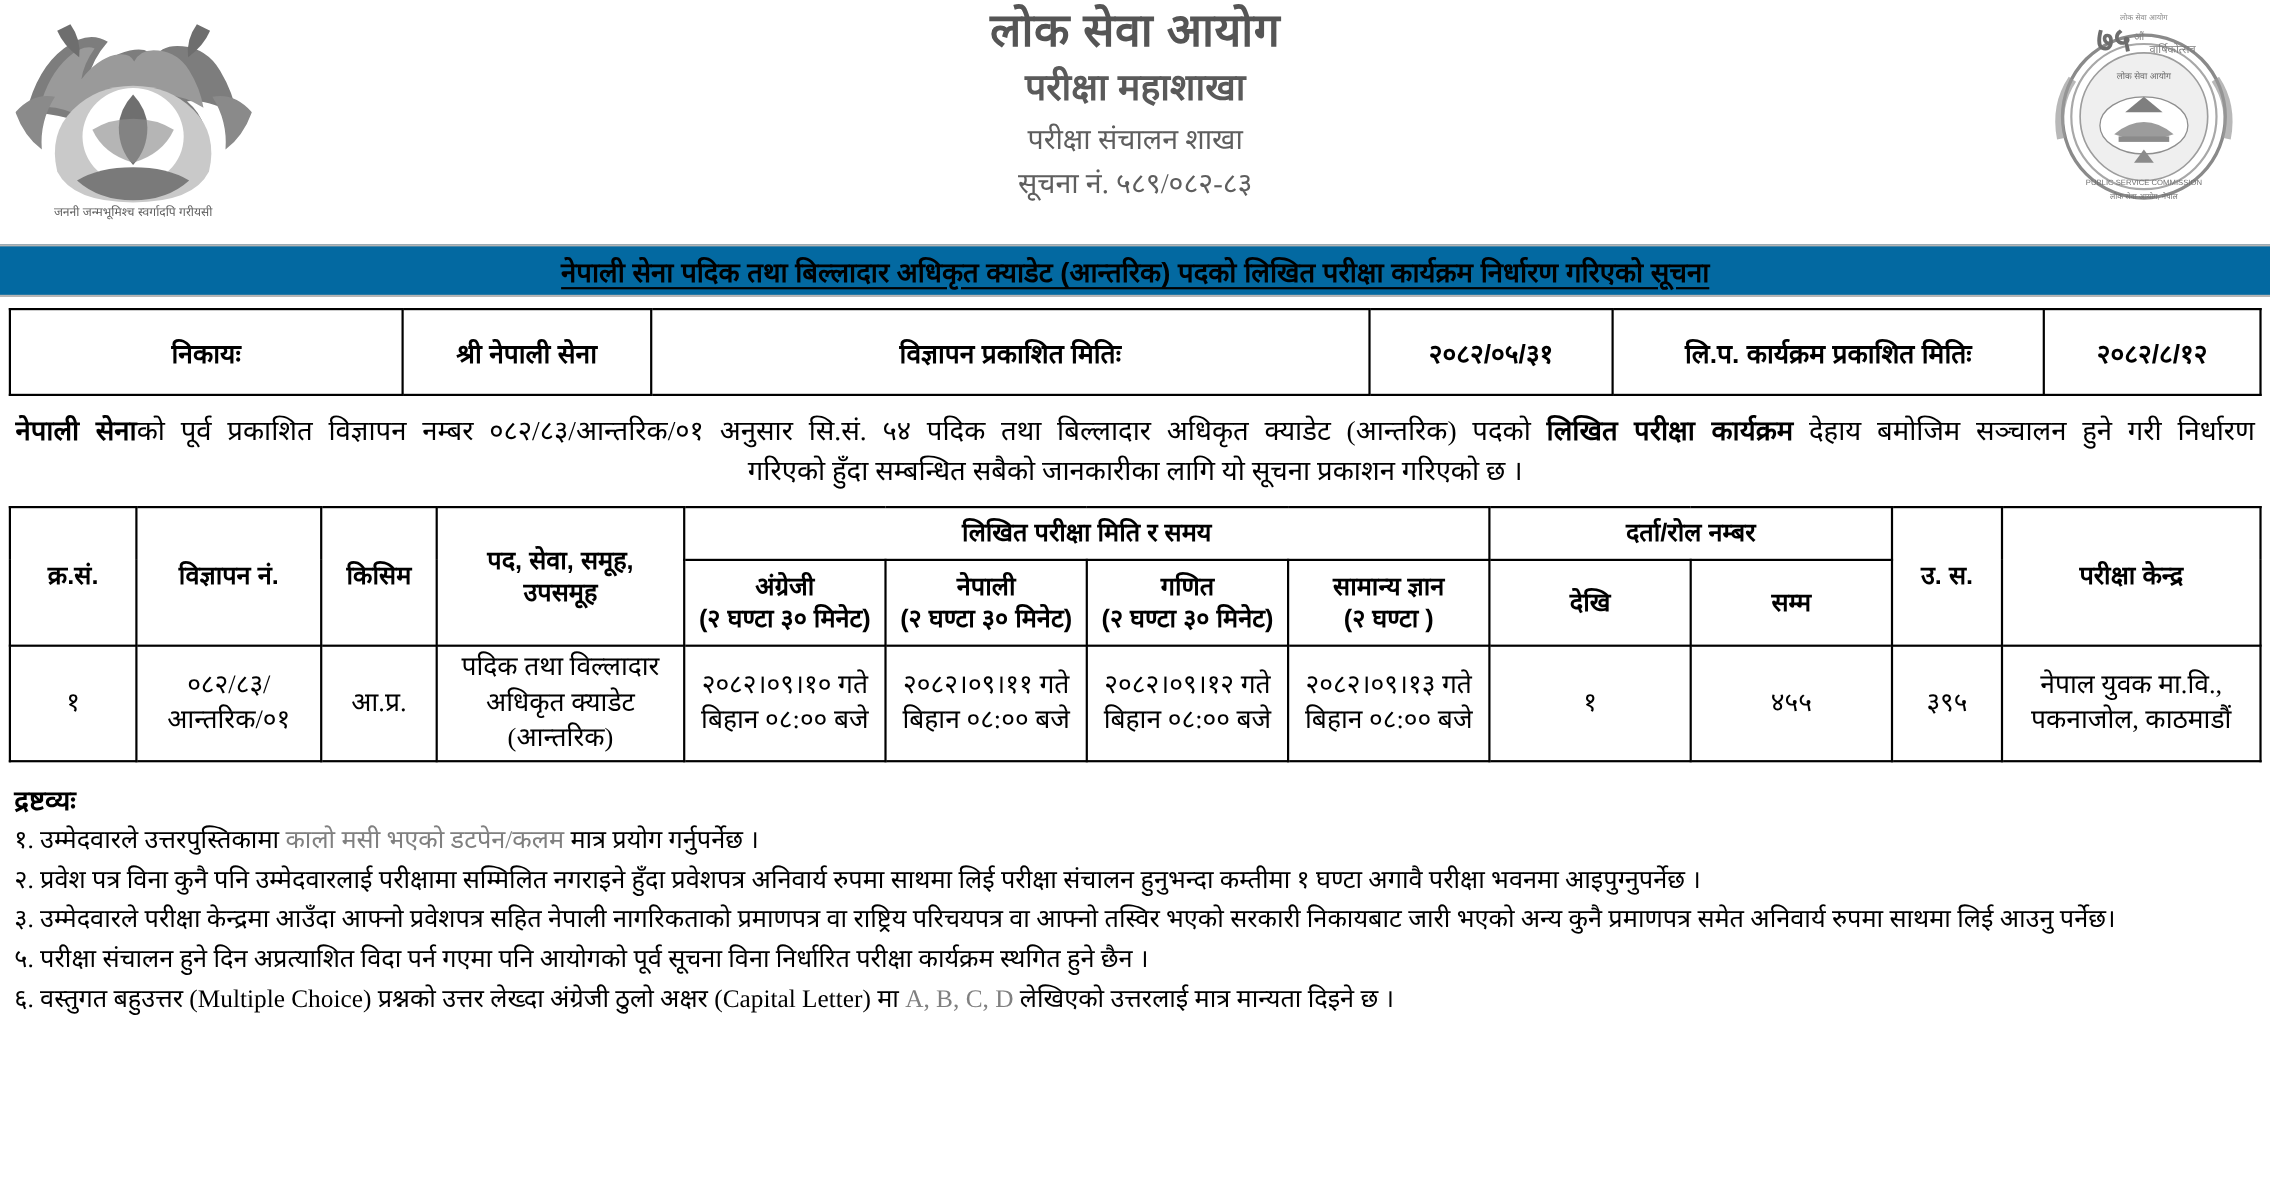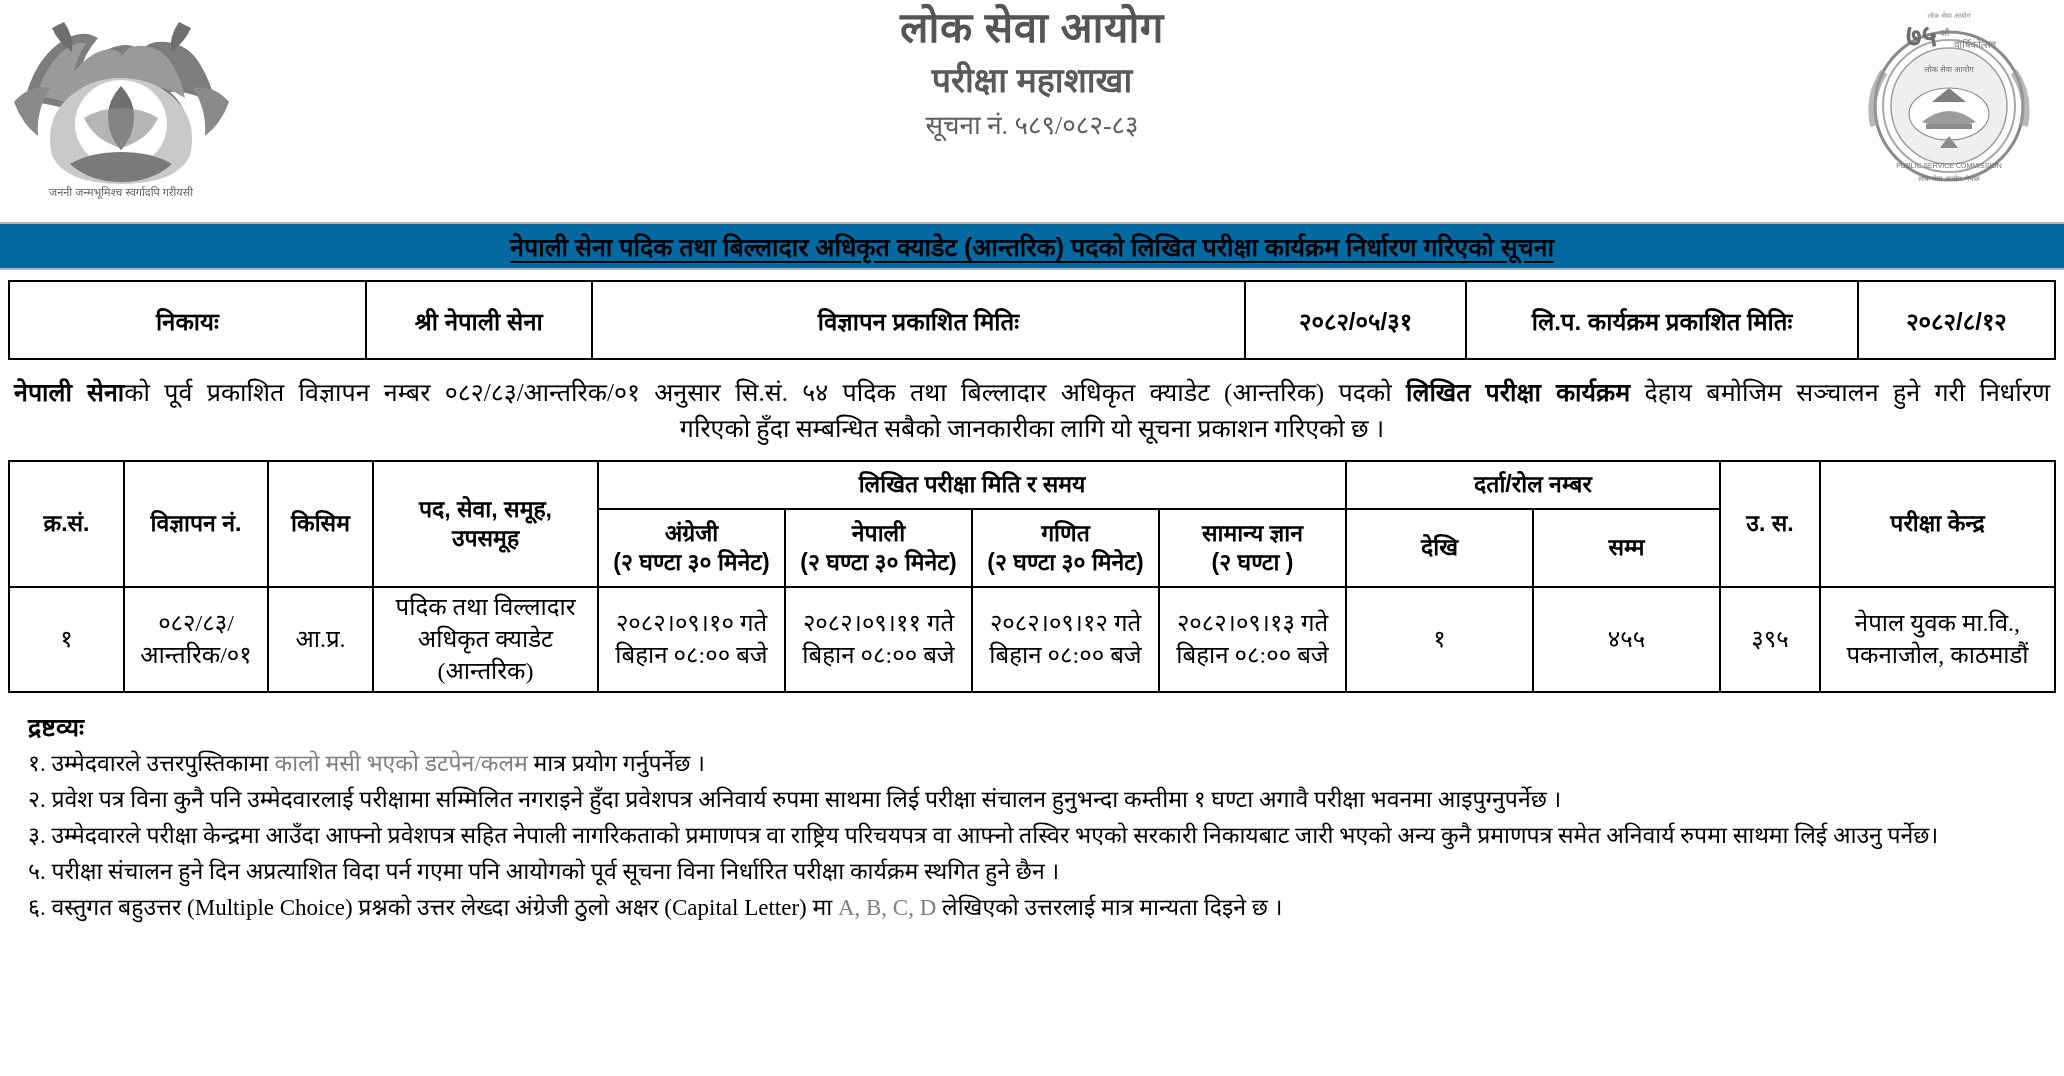--- a/index.html
+++ b/index.html
@@ -148,35 +148,35 @@
     line-height: 1.25;
   }
   table.main td.body-cell {
     font-family: "Liberation Serif", "DejaVu Serif", serif;
     font-weight: normal;
     font-size: 24px;
     height: 100px;
     line-height: 1.35;
   }
   th.h-sn    { width: 115px; }
-  th.h-adno  { width: 144px; }
+  th.h-adno  { width: 168px; }
   th.h-kisim { width: 105px; }
   th.h-post  { width: 225px; }
   th.h-subj  { width: 178px; }
   th.h-roll  { width: 110px; }
   th.h-us    { width: 100px; border-radius: 19px; }
   th.h-center{ width: 235px; }
   .exam-span { height: 48px; font-size: 25px; }
   .subj-head { height: 78px; }
   .subj-head .sname { display: block; }
   .subj-head .sdur  { display: block; }
 
   
   .notes {
-    padding: 16px 14px 0 28px;
+    padding: 16px 14px 0 13px;
   }
   .notes-title {
     font-family: "Liberation Sans", "DejaVu Sans", sans-serif;
     font-weight: bold;
     font-size: 25px;
     margin-bottom: 9px;
   }
   .note-item {
     font-family: "Liberation Serif", "DejaVu Serif", serif;
     font-size: 23px;
@@ -208,20 +208,21 @@
       <path d="M215 96 q-16 -18 -36 -14 q14 22 12 48 q16 -12 24 -34z" fill="#8a8a8a"></path>
       <path d="M50 16 q10 14 8 30 q-14 -10 -20 -24z" fill="#6e6e6e"></path>
       <path d="M165 16 q-10 14 -8 30 q14 -10 20 -24z" fill="#6e6e6e"></path>
       <text x="107" y="190" font-family="Liberation Sans, sans-serif" font-size="11" fill="#5f5f5f" text-anchor="middle">जननी जन्मभूमिश्च स्वर्गादपि गरीयसी</text>
     </svg>
   </div>
 
   <div class="header-center">
     <div class="org-name">लोक सेवा आयोग</div>
     <div class="dept-name">परीक्षा महाशाखा</div>
+    <div class="branch-name">परीक्षा संचालन शाखा</div>
     <div class="notice-no">सूचना नं. ५८९/०८२-८३</div>
   </div>
 
   <div class="emblem-right">
     <svg viewBox="0 0 190 195" width="190" height="195" aria-hidden="true">
       <circle cx="95" cy="100" r="74" fill="none" stroke="#8a8a8a" stroke-width="3"></circle>
       <circle cx="95" cy="100" r="66" fill="none" stroke="#a8a8a8" stroke-width="2"></circle>
       <circle cx="95" cy="100" r="58" fill="#efefef" stroke="#9d9d9d" stroke-width="1.5"></circle>
       <text x="52" y="40" font-family="Liberation Sans, sans-serif" font-size="30" font-weight="bold" fill="#6d6d6d">७५</text>
       <text x="86" y="30" font-family="Liberation Sans, sans-serif" font-size="9" fill="#7d7d7d">औं</text>

